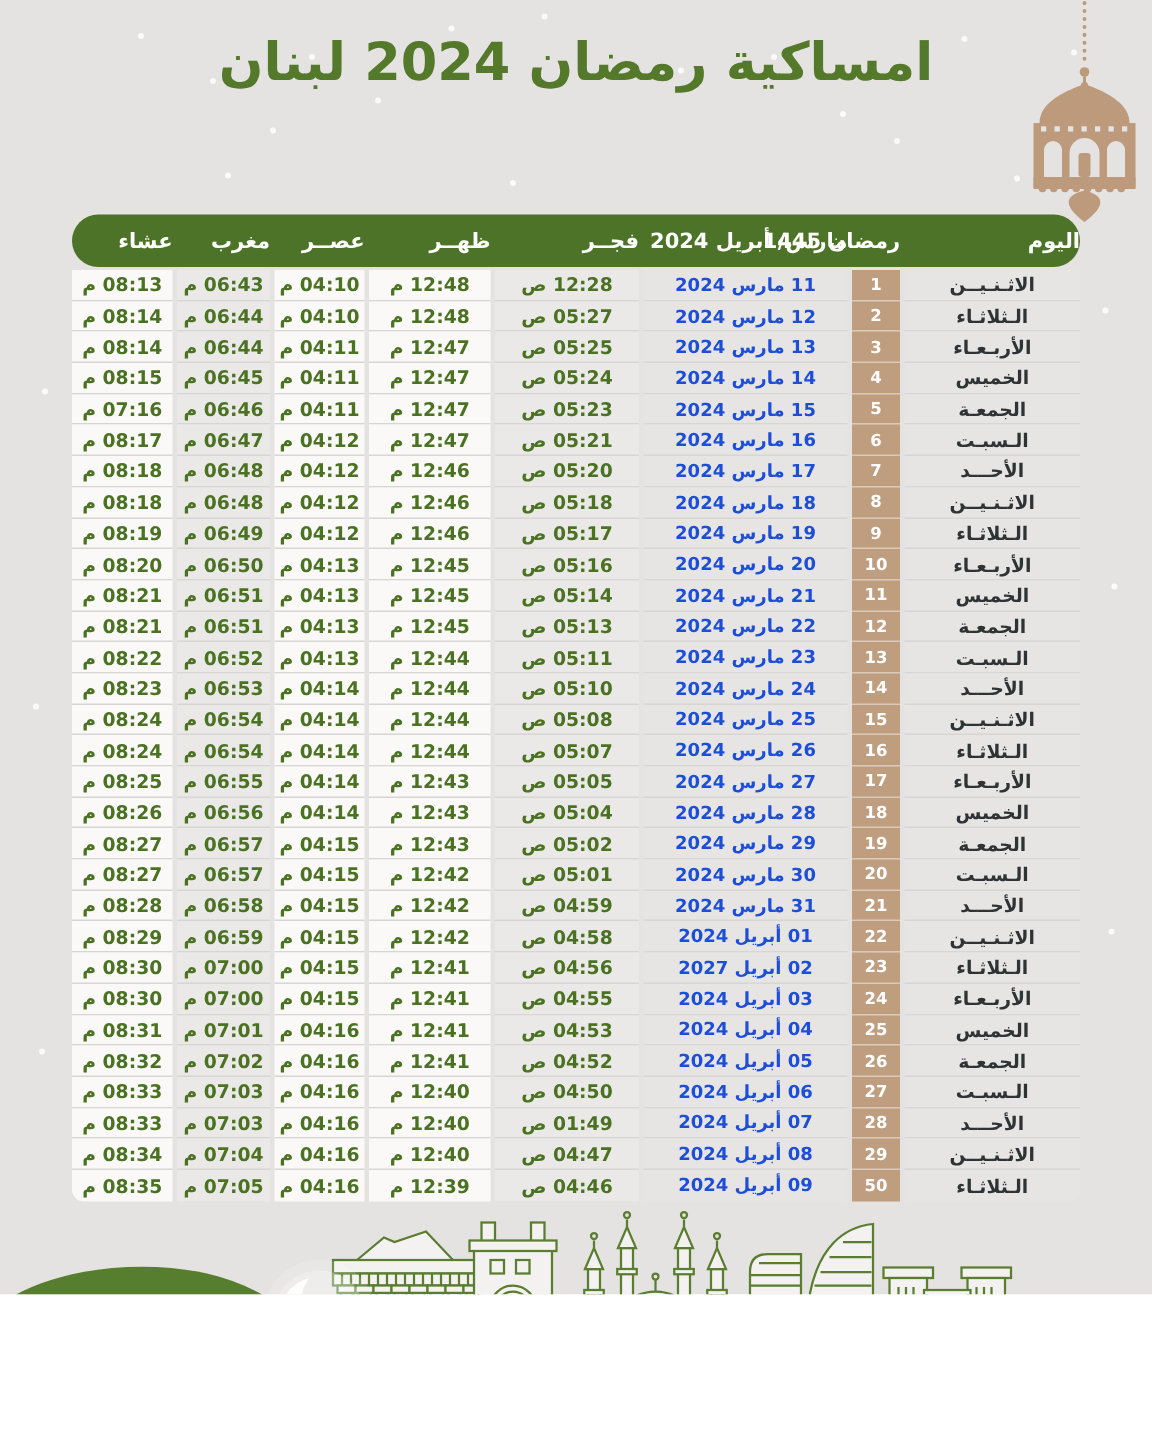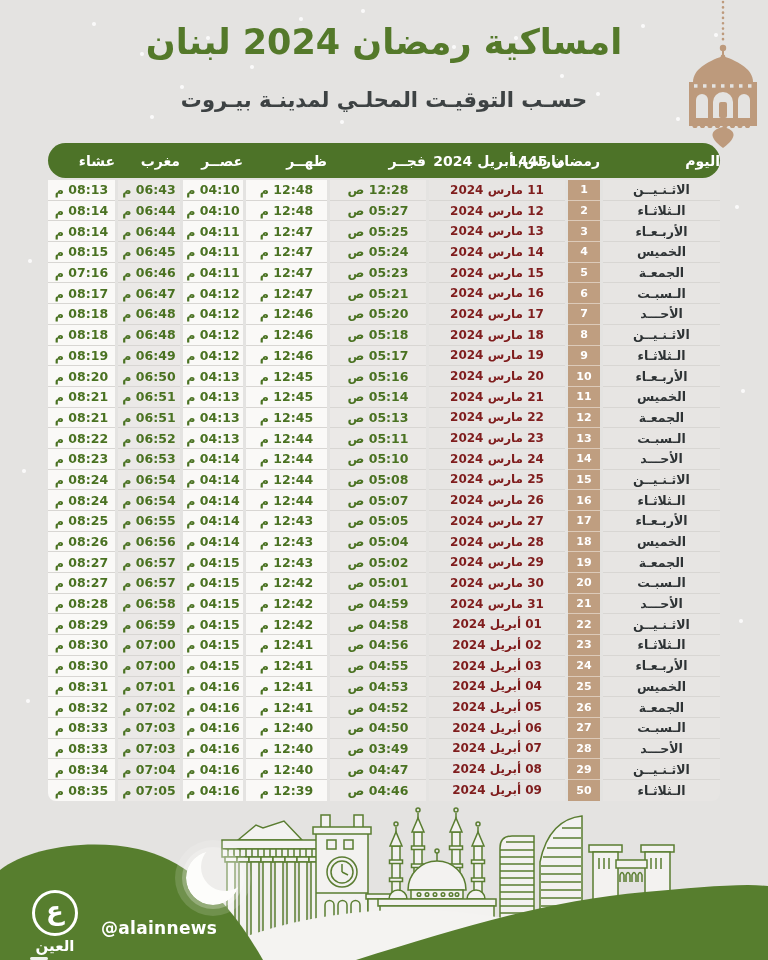--- a/index.html
+++ b/index.html
@@ -1,18 +1,18 @@
 <!DOCTYPE html>
 <html lang="ar" dir="rtl" style="--background: #e4e3e1; --brand-green: #54792a; --header-green: #4d7328; --time-green: #4a7222; --tan: #bf9e80; --dark-text: #3d4243; --row-white: #faf9f7; --row-shade: #ebe9e7; --col-shade: #e7e5e3; --skyline-green: #5a7d31; --hill-green: #577e2e;"><head>
 <meta charset="utf-8">
 <style>
   * { margin:0; padding:0; box-sizing:border-box; }
   body { width:768px; font-family:"DejaVu Sans", sans-serif; }
   .page {
-    position:relative; width:768px; height:960px; overflow:hidden;
+    position:relative; width:768px; height:863px; overflow:hidden;
     background:var(--background,#e4e3e1); direction:rtl;
   }
   .stars{ position:absolute; top:0; left:0; width:4px; height:4px; border-radius:50%;
     background:transparent;
     box-shadow: 92px 22px 0 #fff, 140px 52px 0 #fff, 206px 36px 0 #fff, 299px 17px 0 #fff,
       361px 9px 0 #fff, 452px 45px 0 #fff, 514px 36px 0 #fff, 560px 74px 0 #fff,
       596px 92px 0 #fff, 641px 24px 0 #fff, 676px 117px 0 #fff, 150px 115px 0 #fff,
       78px 157px 0 #fff, 28px 259px 0 #fff, 735px 205px 0 #fff, 741px 389px 0 #fff,
       22px 469px 0 #fff, 739px 619px 0 #fff, 26px 699px 0 #fff, 180px 85px 0 #fff,
       714px 33px 0 #fff, 340px 120px 0 #fff, 250px 65px 0 #fff;
@@ -35,21 +35,21 @@
   }
   .hcell{ color:#fff; font-size:14px; font-weight:700; text-align:right; white-space:nowrap; overflow:visible; }
   .tbody{ margin-top:2px; }
   .trow{ display:grid; grid-template-columns:117px 32px 136px 96px 81px 60px 62px 67px;
     column-gap:3px; height:20.7px; }
   .cell{ display:flex; align-items:center; justify-content:center; direction:rtl;
     border-bottom:1px solid #d8d6d3; white-space:nowrap; }
   .c-day    { background:var(--col-shade,#e7e5e3); color:#2e3335; font-size:12.5px; font-weight:700; }
   .c-num    { background:var(--tan,#bf9e80); color:#fff; font-size:11px; font-weight:700;
               border-bottom:1px solid rgba(255,255,255,.45); }
-  .c-date   { background:var(--col-shade,#e7e5e3); color:#7f1d1d; font-size:12px; font-weight:700; }
+  .c-date   { background:var(--col-shade,#e7e5e3); color:#1d4ed8; font-size:12px; font-weight:700; }
   .c-fajr, .c-maghrib { background:var(--row-shade,#ebe9e7); }
   .c-dhuhr, .c-asr, .c-isha { background:var(--row-white,#faf9f7); }
   .c-fajr,.c-dhuhr,.c-asr,.c-maghrib,.c-isha{ color:var(--time-green,#4a7222); font-size:12.5px; font-weight:700; }
   .trow:last-child .cell{ border-bottom:none; }
   .trow:last-child .c-day { border-bottom-right-radius:8px; }
   .trow:last-child .c-isha{ border-bottom-left-radius:8px; }
   .skyline{ position:absolute; top:798px; left:0; width:768px; height:162px; }
   .logo{ position:absolute; top:890px; left:26px; width:58px; text-align:center; direction:ltr; }
   .logo-circle{ width:46px; height:46px; margin:0 auto; border:3px solid #fff; border-radius:50%;
     display:flex; align-items:center; justify-content:center; }
@@ -95,21 +95,20 @@
       <circle cx="117.5" cy="125.5" r="2.6"></circle>
         <circle cx="125" cy="125.5" r="2.6"></circle>
         <circle cx="132.5" cy="125.5" r="2.6"></circle>
       <circle cx="140" cy="125.5" r="2.6"></circle>
         <circle cx="147.5" cy="125.5" r="2.6"></circle>
       <path d="M123,127 C136,130 138,137 123,148 C108,137 110,130 123,127 Z"></path>
     </g>
   </svg>
 
   <h1 class="title">امساكية رمضان 2024 لبنان</h1>
-  <h2 class="subtitle">حسـب التوقيـت المحلـي لمدينـة بيـروت</h2>
 
   <div class="table">
     <div class="thead">
       <div class="hcell">اليوم</div>
       <div class="hcell">رمضان 1445</div>
       <div class="hcell">مارس/ أبريل 2024</div>
       <div class="hcell">فجــر</div>
       <div class="hcell">ظهــر</div>
       <div class="hcell">عصــر</div>
       <div class="hcell">مغرب</div>
@@ -332,21 +331,21 @@
           <div class="cell c-date">01 أبريل 2024</div>
           <div class="cell c-fajr">04:58 ص</div>
           <div class="cell c-dhuhr">12:42 م</div>
           <div class="cell c-asr">04:15 م</div>
           <div class="cell c-maghrib">06:59 م</div>
           <div class="cell c-isha">08:29 م</div>
         </div>
         <div class="trow">
           <div class="cell c-day">الـثلاثـاء</div>
           <div class="cell c-num">23</div>
-          <div class="cell c-date">02 أبريل 2024</div>
+          <div class="cell c-date">02 أبريل 2027</div>
           <div class="cell c-fajr">04:56 ص</div>
           <div class="cell c-dhuhr">12:41 م</div>
           <div class="cell c-asr">04:15 م</div>
           <div class="cell c-maghrib">07:00 م</div>
           <div class="cell c-isha">08:30 م</div>
         </div>
         <div class="trow">
           <div class="cell c-day">الأربـعـاء</div>
           <div class="cell c-num">24</div>
           <div class="cell c-date">03 أبريل 2024</div>
@@ -383,21 +382,21 @@
           <div class="cell c-fajr">04:50 ص</div>
           <div class="cell c-dhuhr">12:40 م</div>
           <div class="cell c-asr">04:16 م</div>
           <div class="cell c-maghrib">07:03 م</div>
           <div class="cell c-isha">08:33 م</div>
         </div>
         <div class="trow">
           <div class="cell c-day">الأحـــد</div>
           <div class="cell c-num">28</div>
           <div class="cell c-date">07 أبريل 2024</div>
-          <div class="cell c-fajr">03:49 ص</div>
+          <div class="cell c-fajr">01:49 ص</div>
           <div class="cell c-dhuhr">12:40 م</div>
           <div class="cell c-asr">04:16 م</div>
           <div class="cell c-maghrib">07:03 م</div>
           <div class="cell c-isha">08:33 م</div>
         </div>
         <div class="trow">
           <div class="cell c-day">الاثـنـيــن</div>
           <div class="cell c-num">29</div>
           <div class="cell c-date">08 أبريل 2024</div>
           <div class="cell c-fajr">04:47 ص</div>

